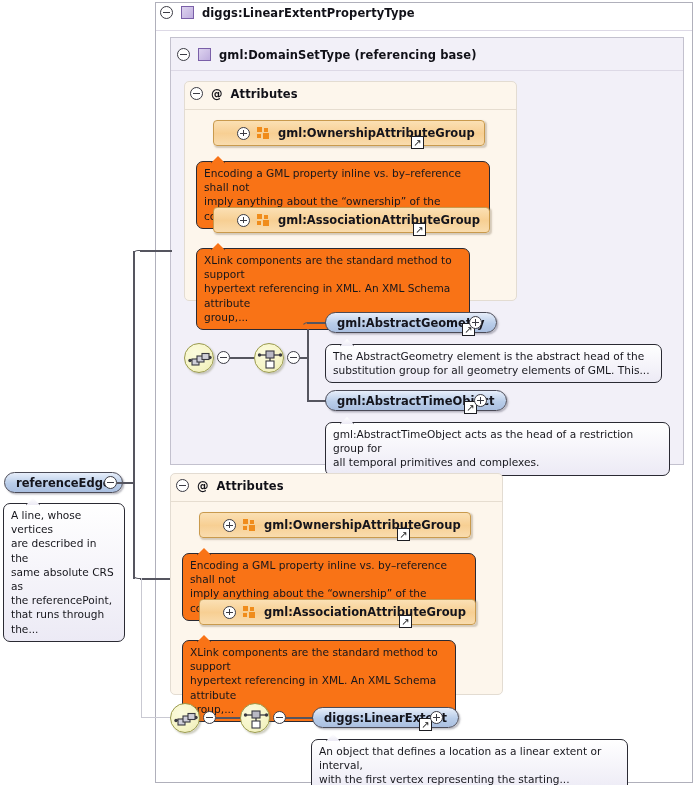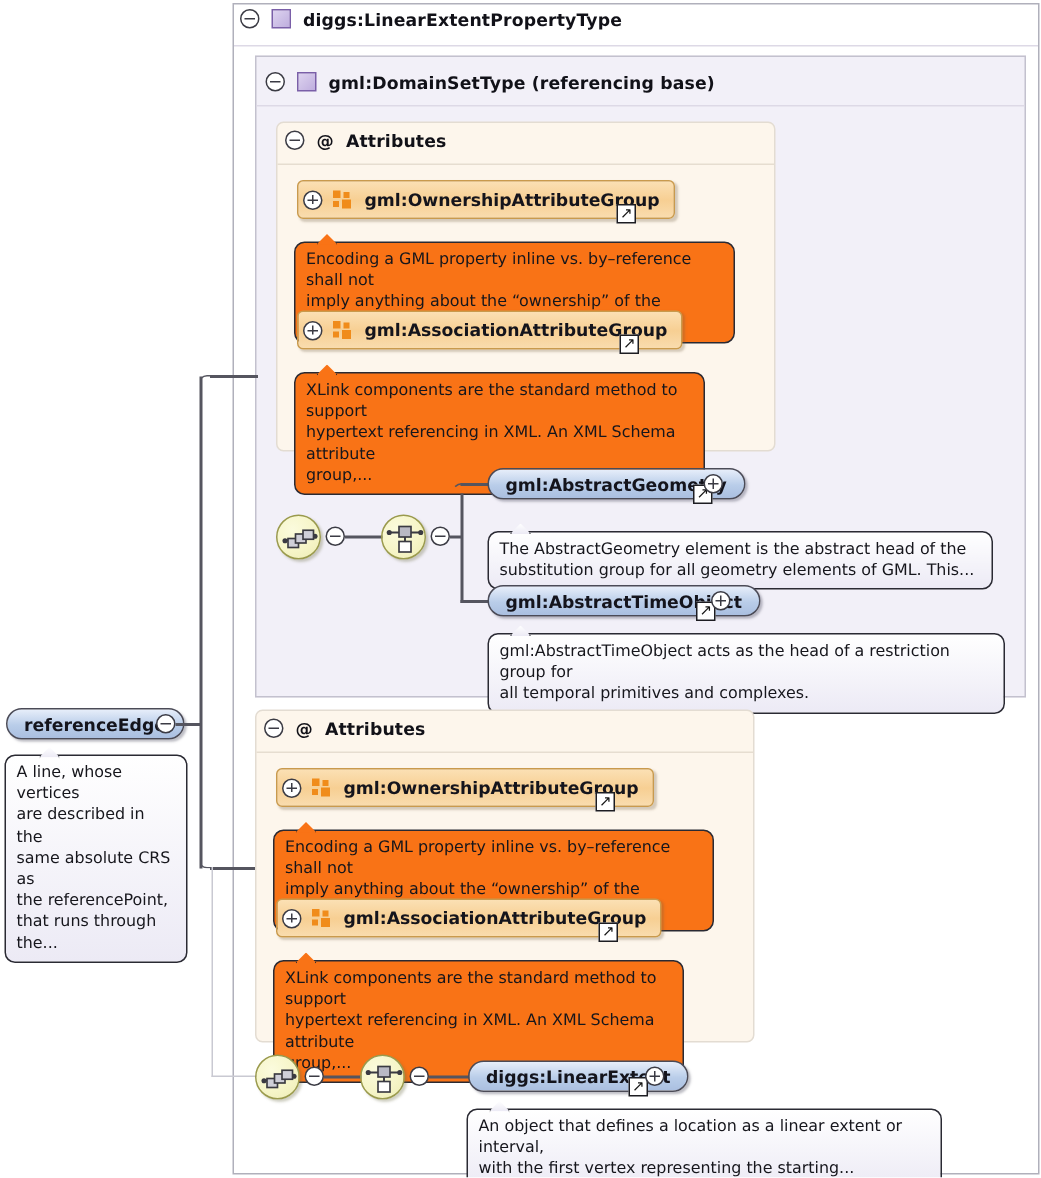--- a/index.html
+++ b/index.html
@@ -122,30 +122,31 @@
   .ag-icon i:nth-child(2) { left: 7px; top: 1px; width: 4px; height: 4px; }
   .ag-icon i:nth-child(3) { left: 0;   top: 7px; width: 4px; height: 4px; }
   .ag-icon i:nth-child(4) { left: 6px; top: 6px; width: 6px; height: 6px; }
 
   
   .agbox {
     position: absolute;
     display: flex;
     align-items: center;
     gap: 7px;
-    padding: 0 9px 0 3px;
+    padding: 0 9px 0 23px;
     height: 26px;
     border: 1px solid #c99a4d;
     border-radius: 4px;
     background: linear-gradient(180deg, #fbe0b4 0%, #f7cf93 52%, #f9dcae 100%);
     box-shadow: 1.5px 1.5px 1.5px rgba(120,100,70,0.30);
     font-size: 11.5px;
     font-weight: bold;
     color: #14141c;
     white-space: nowrap;
+    margin-left: 15px;
   }
   .agbox .lbl { margin-left: 1px; }
 
   
   .extref {
     position: absolute;
     width: 13px; height: 13px;
     background: #ffffff;
     border: 1.2px solid #1d1d22;
     display: flex; align-items: center; justify-content: center;
@@ -329,21 +330,21 @@
   <div class="ln v" style="left:307px; top:329px; height:73px;"></div>
   <div class="ln h" style="left:307px; top:322px; width:20px;"></div>
   <div class="ln h" style="left:307px; top:400px; width:19px;"></div>
   <div class="corner" style="left:301px; top:322px; width:13px; height:14px; border-right:none; border-bottom:none; border-top-left-radius:7px; border-left-color:transparent; border-top-color:#55555f;"></div>
 
   <div class="elbox" style="left:325px; top:312px;">
     <span>gml:AbstractGeometry</span>
   </div>
   <div class="extref" style="left:462px; top:323px;">↗</div>
   <span class="exp plus exp-abs" style="left:469px; top:316px;"></span>
-  <div class="tip tip-blue" style="left:325px; top:344px; width:337px;margin-top:10px; --nx:14px;">The AbstractGeometry element is the abstract head of the
+  <div class="tip tip-blue" style="left:325px; top:344px; width:337px; --nx:14px;">The AbstractGeometry element is the abstract head of the
 substitution group for all geometry elements of GML. This...</div>
 
   <div class="elbox" style="left:325px; top:390px;">
     <span>gml:AbstractTimeObject</span>
   </div>
   <div class="extref" style="left:464px; top:401px;">↗</div>
   <span class="exp plus exp-abs" style="left:474px; top:394px;"></span>
   <div class="tip tip-blue" style="left:325px; top:422px; width:345px; --nx:14px;">gml:AbstractTimeObject acts as the head of a restriction group for
 all temporal primitives and complexes.</div>
 

